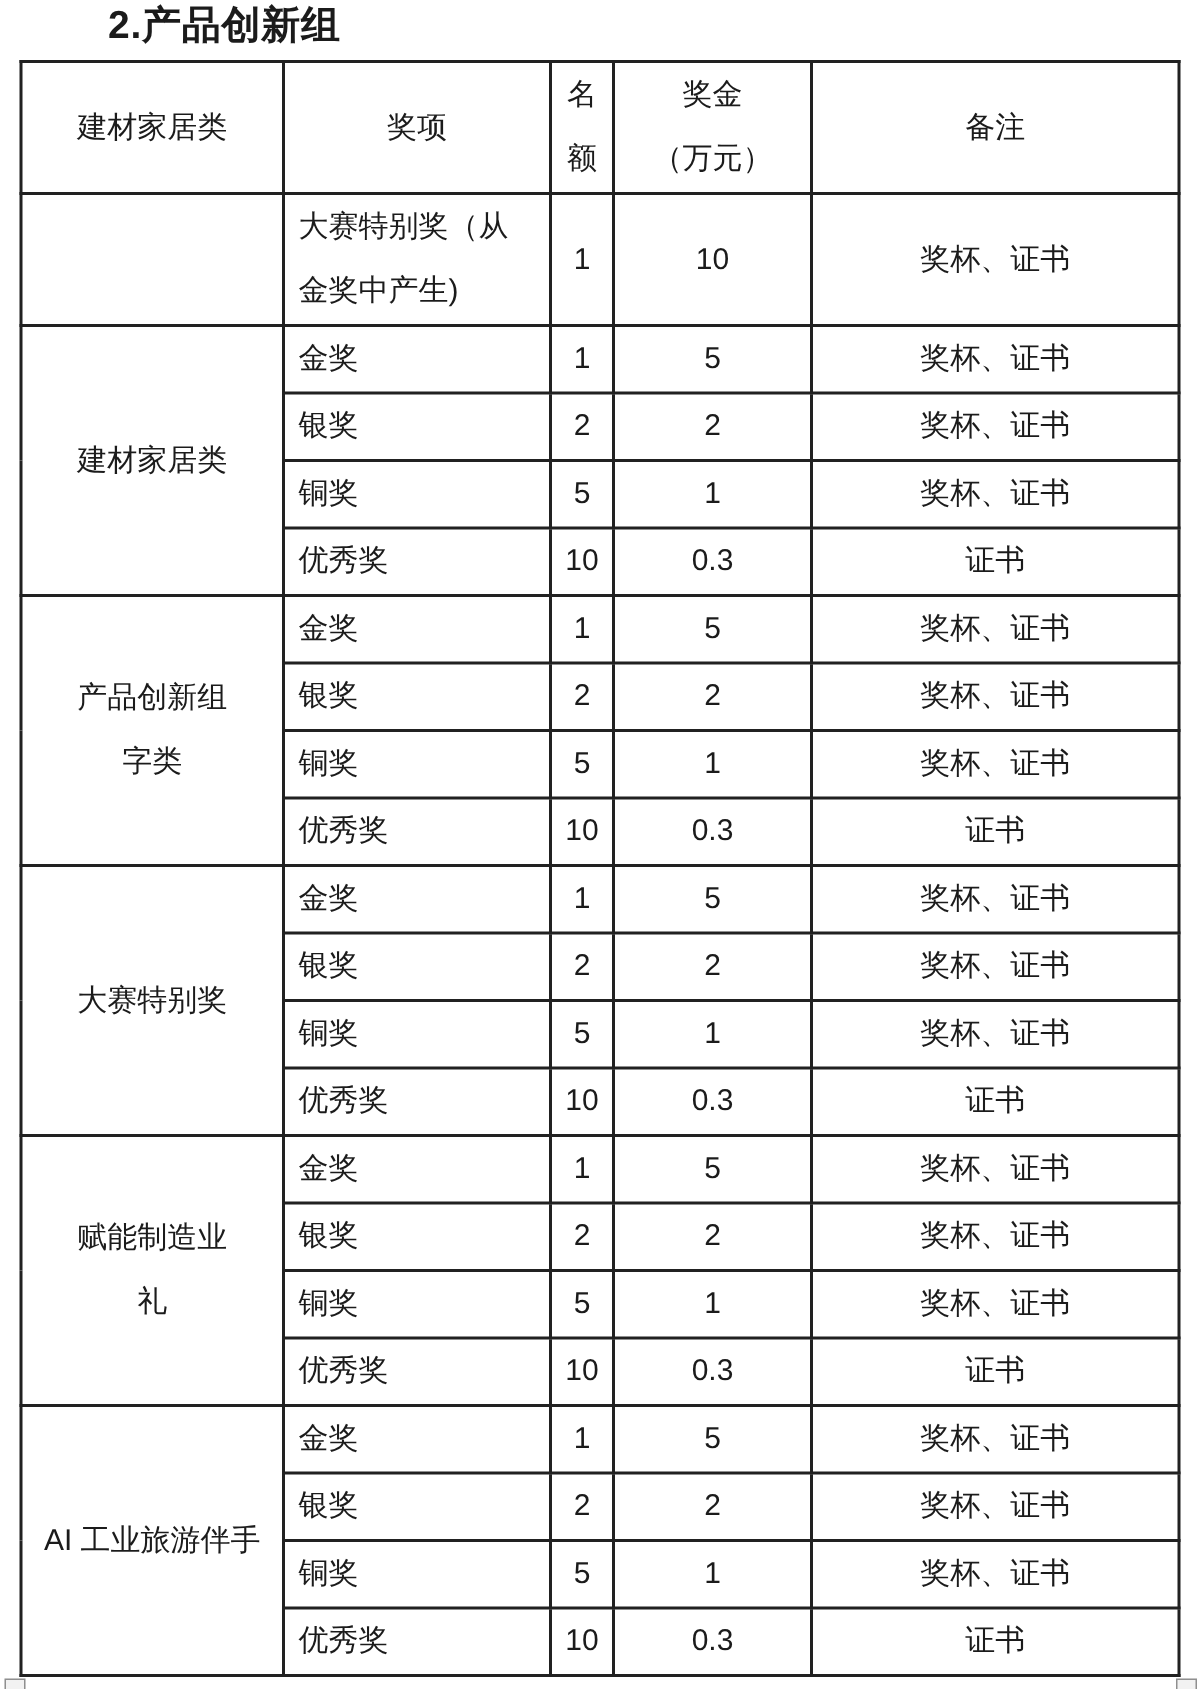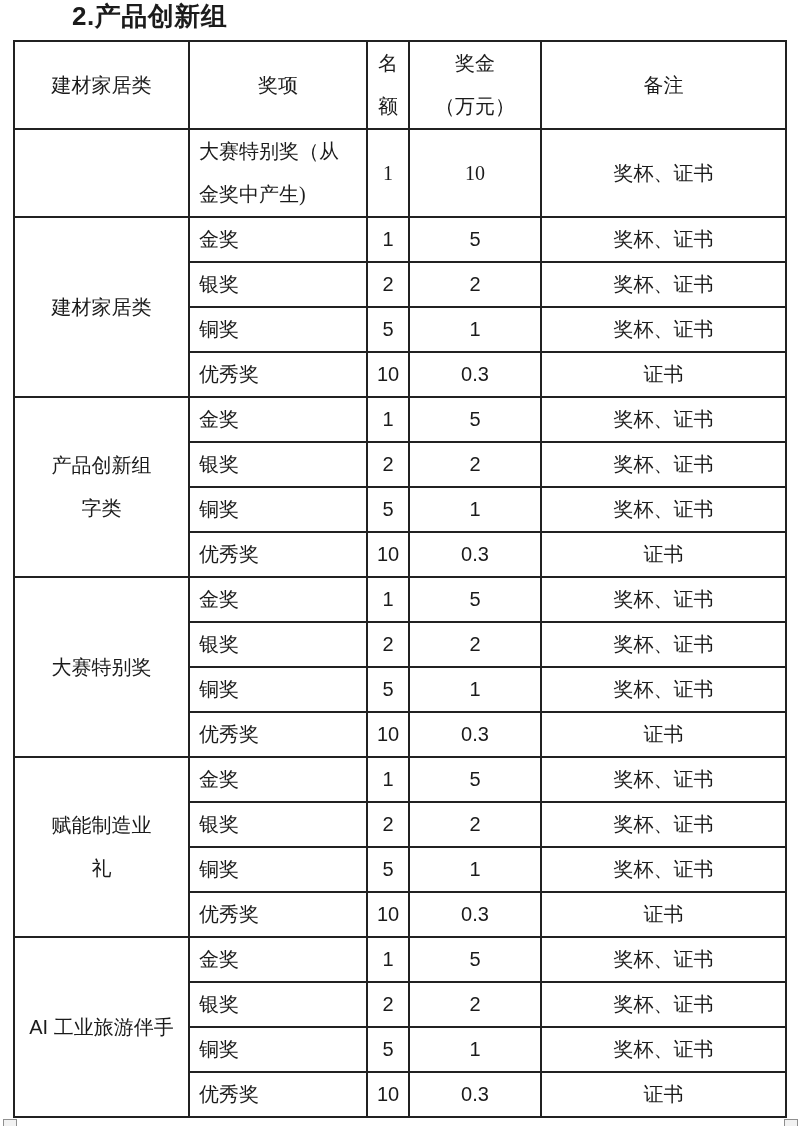--- a/index.html
+++ b/index.html
@@ -32,21 +32,21 @@
     text-align: center;
     vertical-align: middle;
     font-size: 20px;
     font-weight: normal;
     white-space: pre-line;
     line-height: 2.15;
     overflow: hidden;
   }
   .award-table thead tr { height: 88px; }
   .award-table tbody tr { height: 45px; }
-  .award-table tbody tr.special-row { height: 66px; font-family: Liberation Serif, serif; }
+  .award-table tbody tr.special-row { height: 66px; }
   .award-table td.award-cell {
     text-align: left;
     padding-left: 9px;
   }
   .handle {
     position: absolute;
     width: 14px; height: 14px;
     background: #f2f2f2;
     border: 1px solid #8f8f8f;
     box-sizing: border-box;

